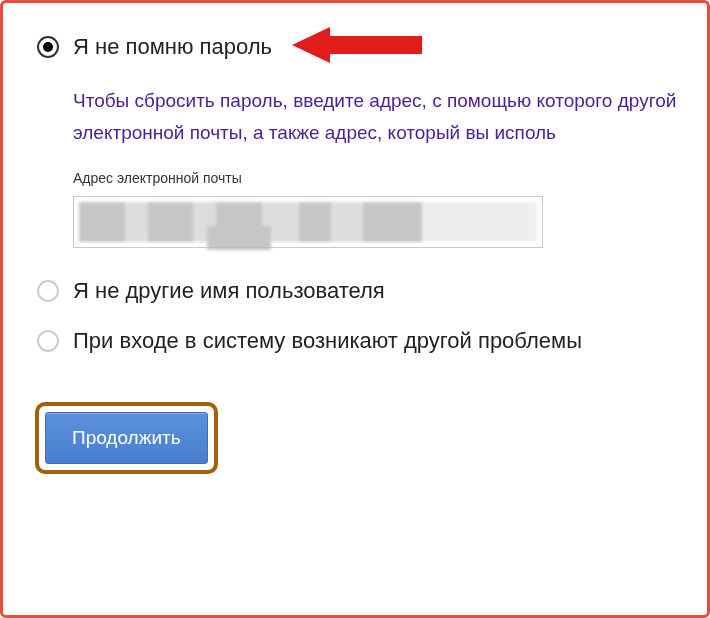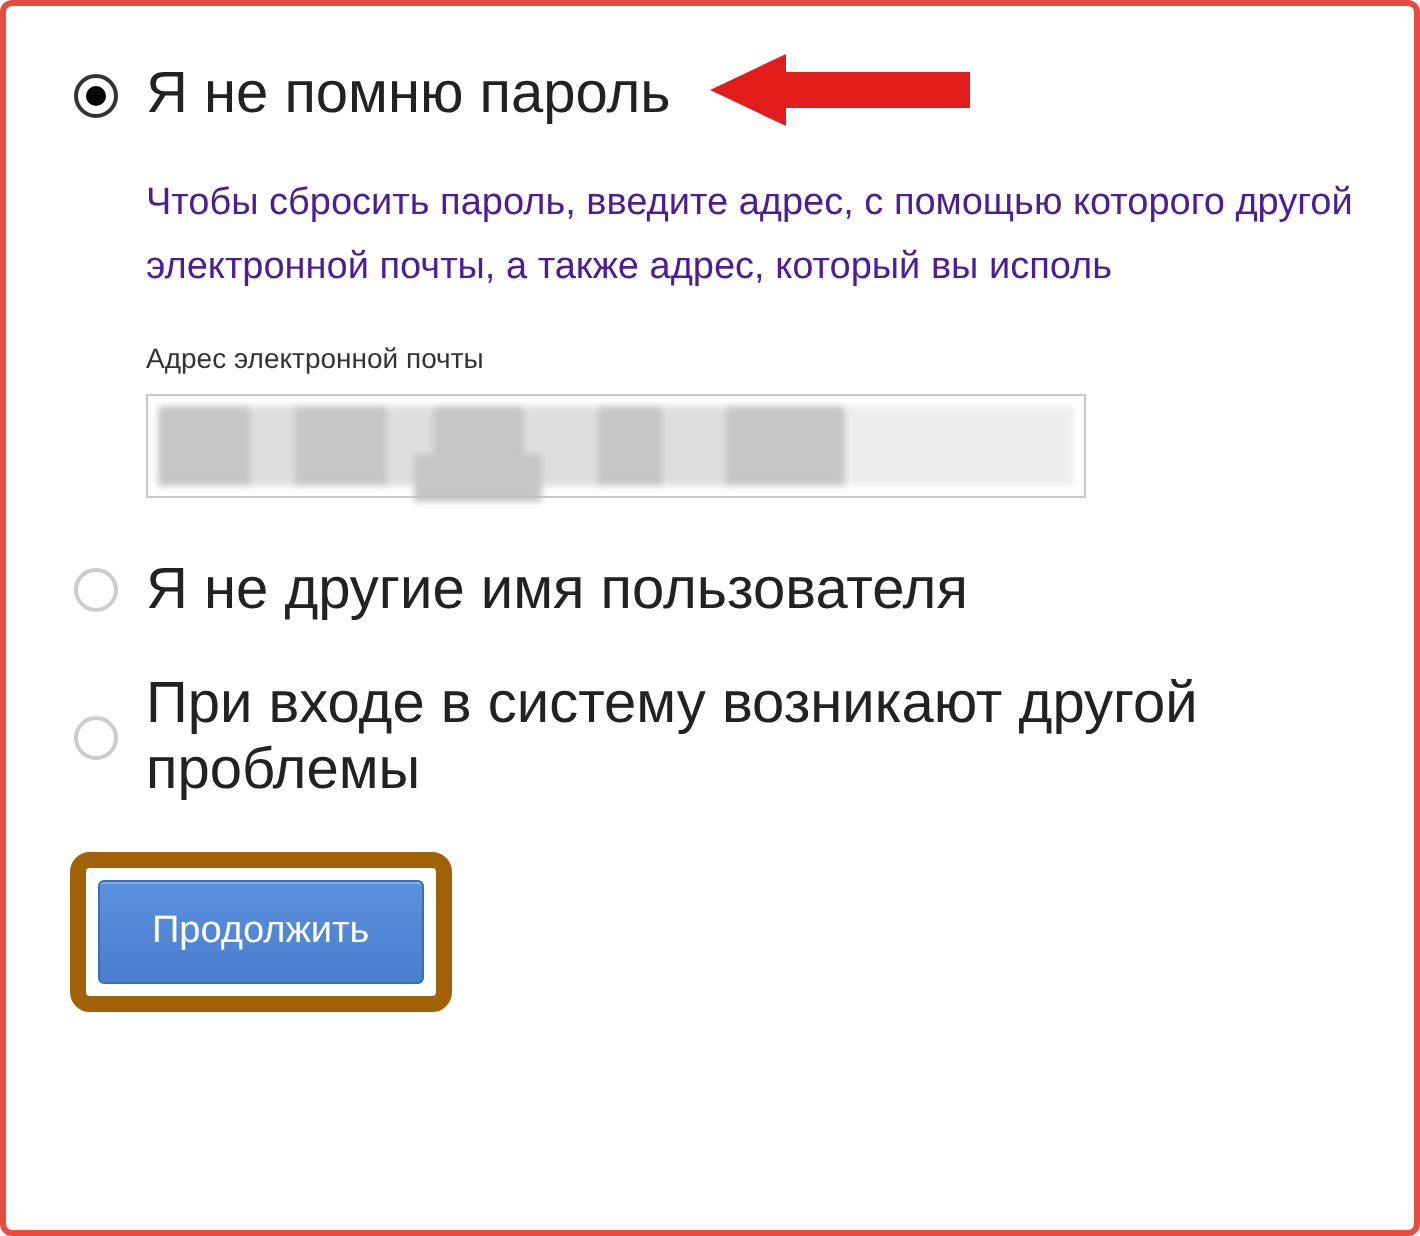--- a/index.html
+++ b/index.html
@@ -55,21 +55,21 @@
       background: #000;
       border-radius: 50%;
       top: 50%;
       left: 50%;
       transform: translate(-50%, -50%);
     }
     .radio-input.unselected {
       border: 2px solid #ccc;
     }
     .radio-label {
-      font-size: 29px;
+      font-size: 22px;
       color: #222;
     }
     .arrow {
       margin-left: 20px;
     }
     .sub-content {
       margin-left: 36px;
       margin-top: 10px;
       margin-bottom: 30px;
     }
@@ -113,24 +113,24 @@
       background:#bdbdbd;
     }
     .bottom-options {
       margin-top: 30px;
     }
     .bottom-options .radio-row {
       margin-bottom: 24px;
     }
     .continue-btn-wrap {
       display: inline-block;
-      border: 8px solid #a16207;
+      border: 4px solid #a16207;
       border-radius: 10px;
       padding: 6px;
-      margin-top: 0;
+      margin-top: 24px;
       margin-left: -2px;
     }
     .continue-btn {
       background: linear-gradient(to bottom, #5b90de 0%, #4a7fd0 100%);
       color: #ffffff;
       border: 1px solid #3b6eb5;
       border-radius: 3px;
       font-size: 19px;
       padding: 14px 26px;
       cursor: pointer;

